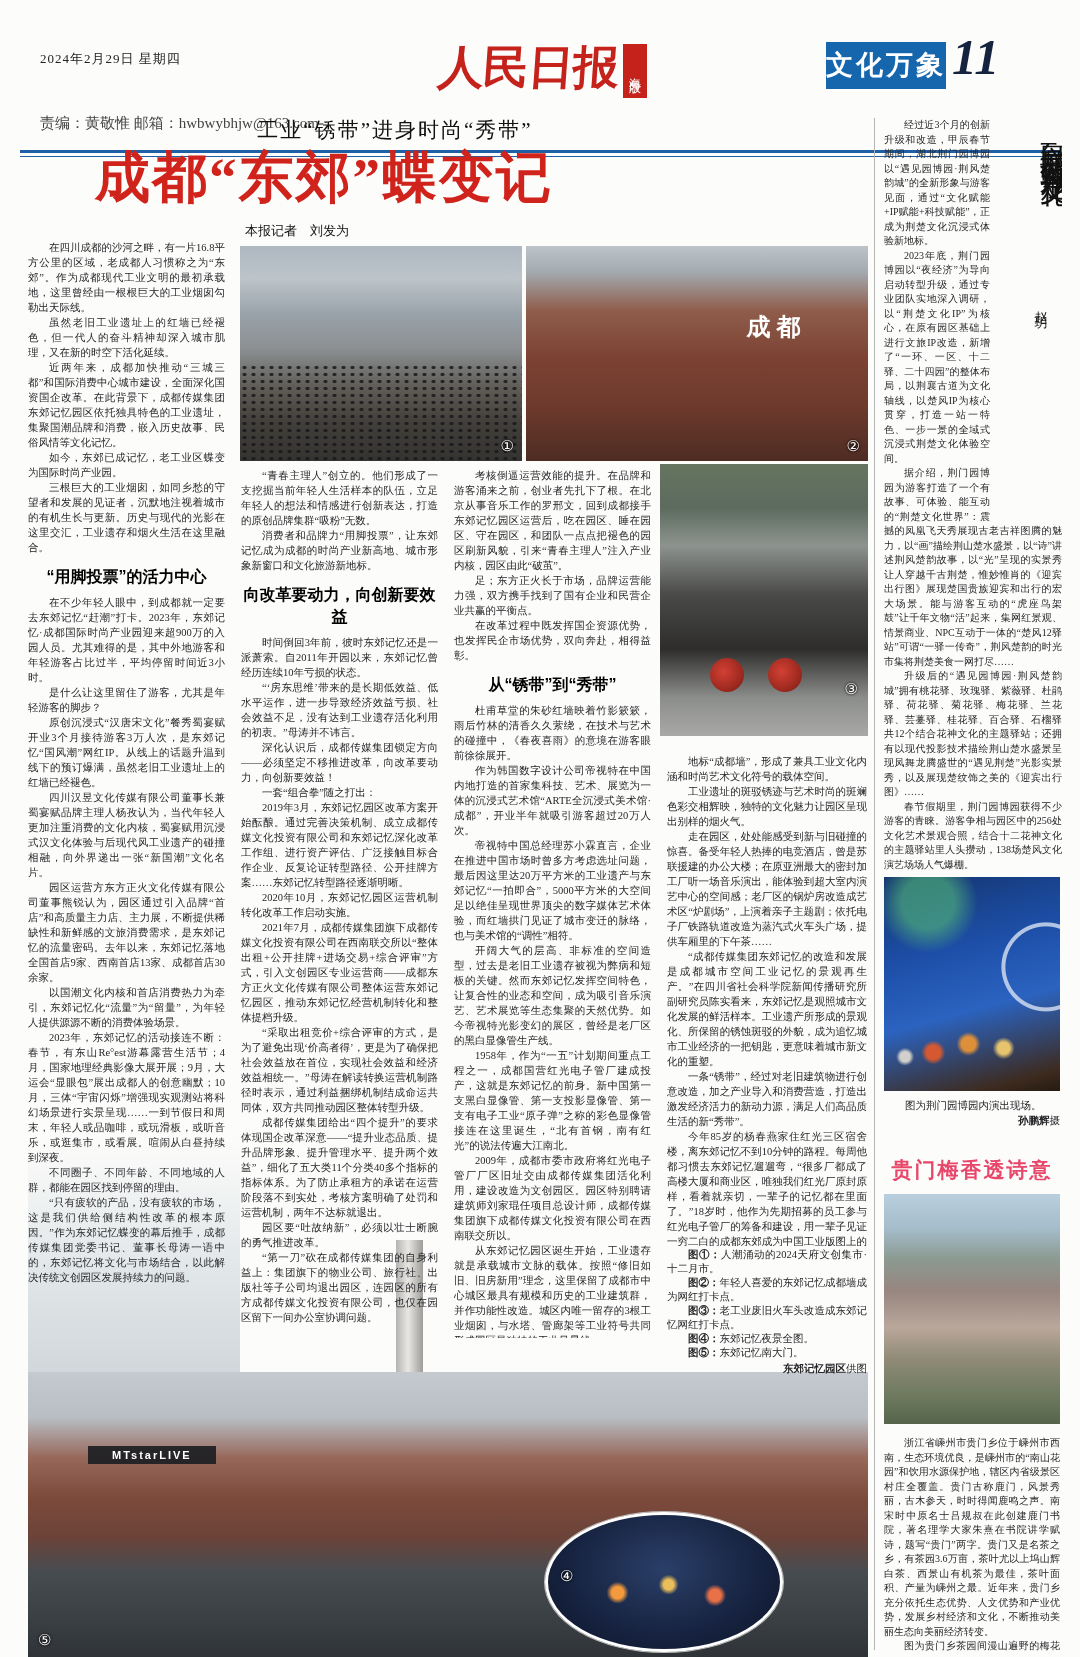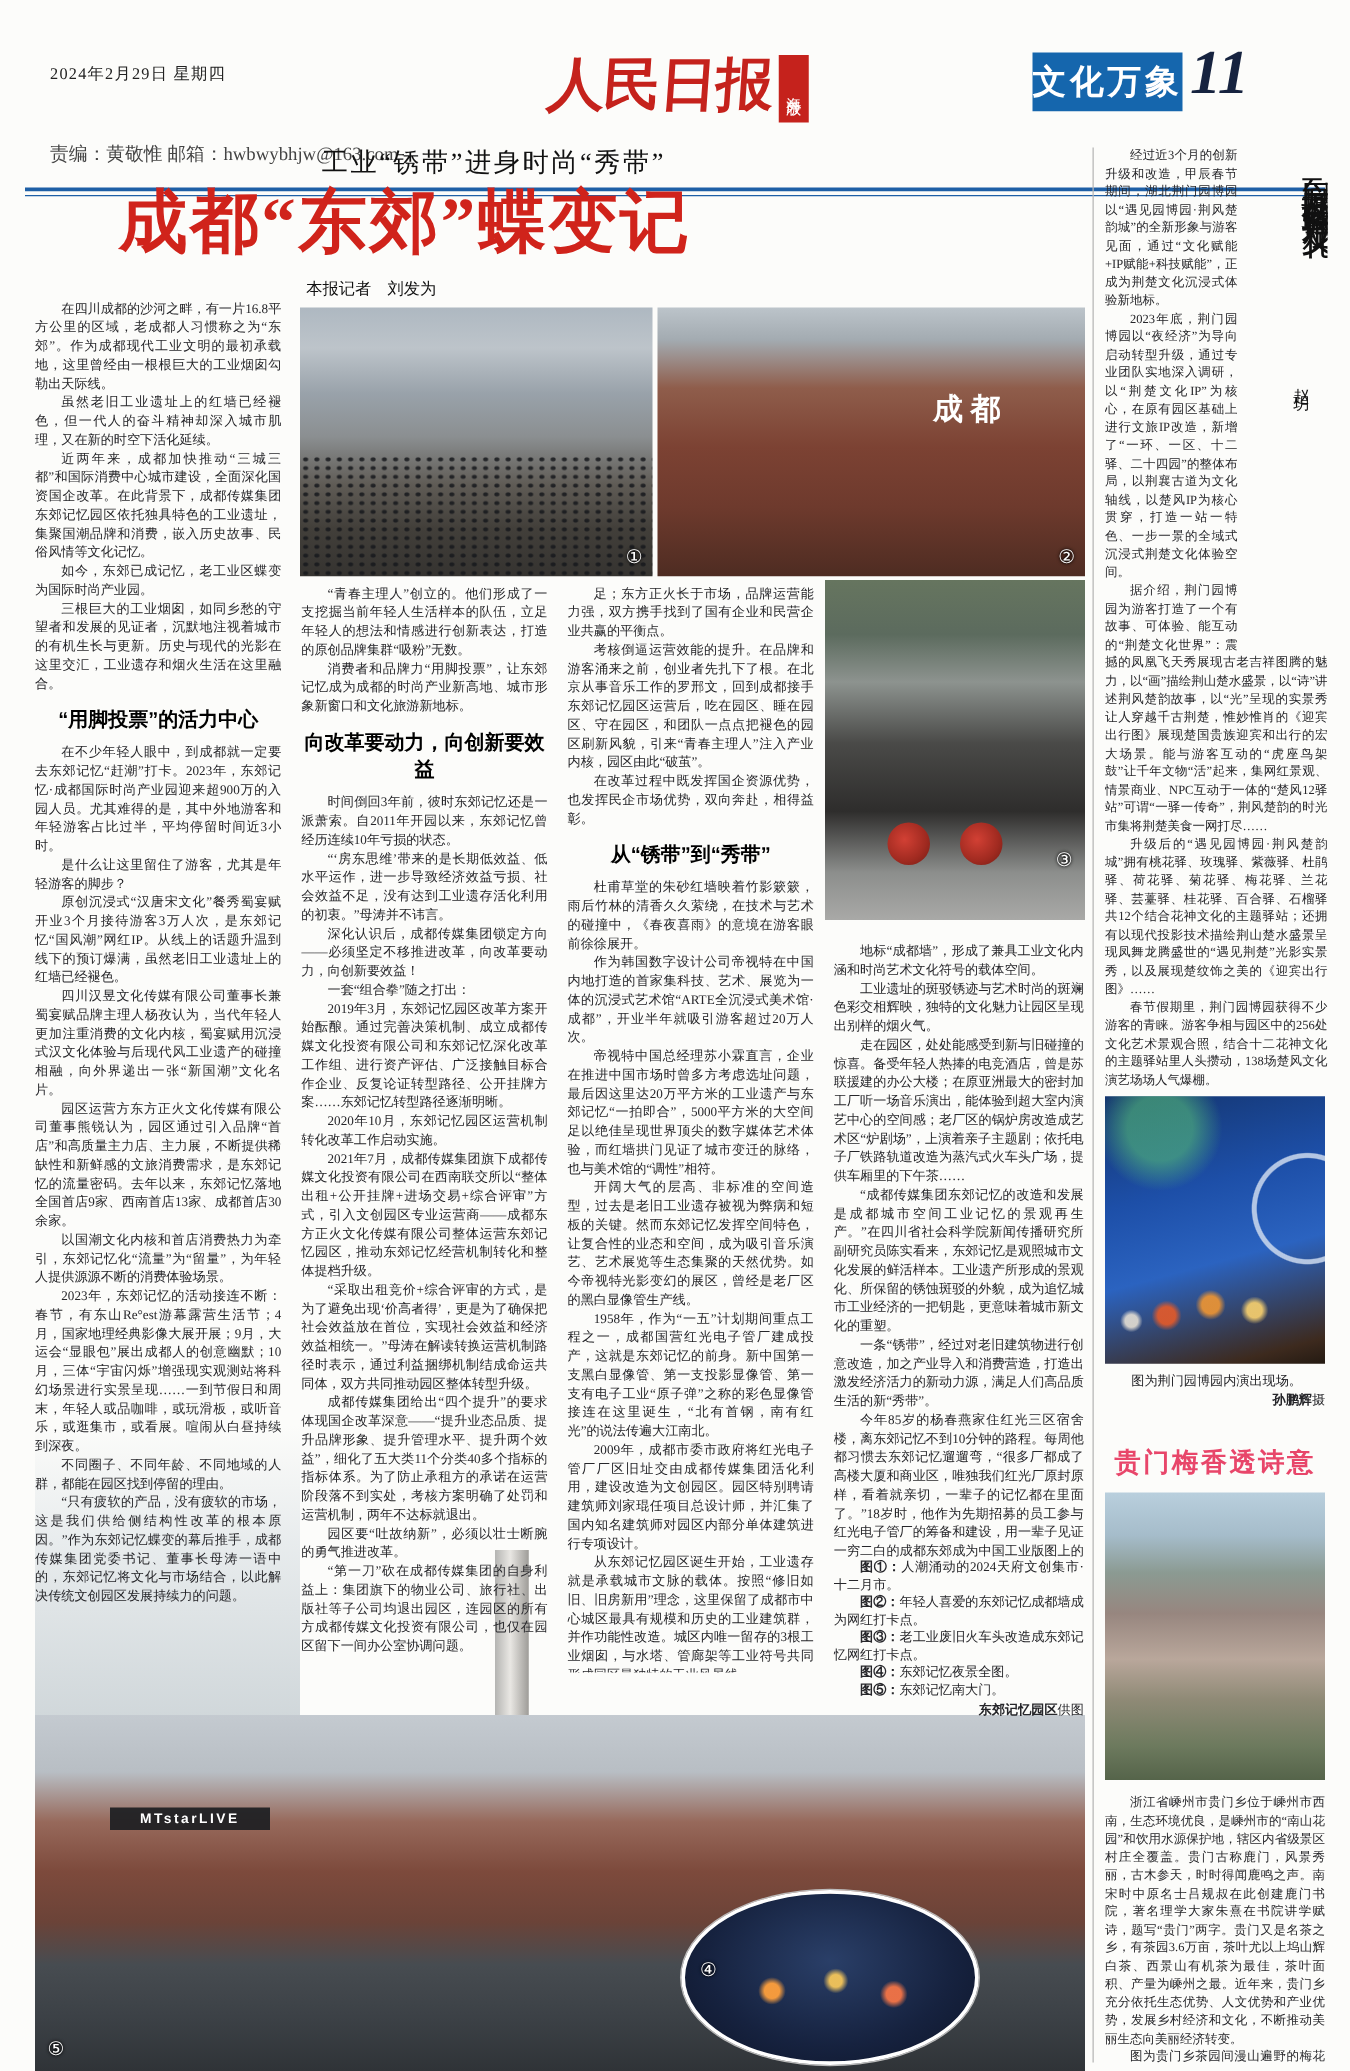--- a/index.html
+++ b/index.html
@@ -175,30 +175,30 @@
       <p>一套“组合拳”随之打出：</p>
       <p>2019年3月，东郊记忆园区改革方案开始酝酿。通过完善决策机制、成立成都传媒文化投资有限公司和东郊记忆深化改革工作组、进行资产评估、广泛接触目标合作企业、反复论证转型路径、公开挂牌方案……东郊记忆转型路径逐渐明晰。</p>
       <p>2020年10月，东郊记忆园区运营机制转化改革工作启动实施。</p>
       <p>2021年7月，成都传媒集团旗下成都传媒文化投资有限公司在西南联交所以“整体出租+公开挂牌+进场交易+综合评审”方式，引入文创园区专业运营商——成都东方正火文化传媒有限公司整体运营东郊记忆园区，推动东郊记忆经营机制转化和整体提档升级。</p>
       <p>“采取出租竞价+综合评审的方式，是为了避免出现‘价高者得’，更是为了确保把社会效益放在首位，实现社会效益和经济效益相统一。”母涛在解读转换运营机制路径时表示，通过利益捆绑机制结成命运共同体，双方共同推动园区整体转型升级。</p>
       <p>成都传媒集团给出“四个提升”的要求体现国企改革深意——“提升业态品质、提升品牌形象、提升管理水平、提升两个效益”，细化了五大类11个分类40多个指标的指标体系。为了防止承租方的承诺在运营阶段落不到实处，考核方案明确了处罚和运营机制，两年不达标就退出。</p>
       <p>园区要“吐故纳新”，必须以壮士断腕的勇气推进改革。</p>
       <p>“第一刀”砍在成都传媒集团的自身利益上：集团旗下的物业公司、旅行社、出版社等子公司均退出园区，连园区的所有方成都传媒文化投资有限公司，也仅在园区留下一间办公室协调问题。</p>
     </div>
   <div class="col" style="left:454px;top:468px;height:870px;">
+      <p>考核倒逼运营效能的提升。在品牌和游客涌来之前，创业者先扎下了根。在北京从事音乐工作的罗邢文，回到成都接手东郊记忆园区运营后，吃在园区、睡在园区、守在园区，和团队一点点把褪色的园区刷新风貌，引来“青春主理人”注入产业内核，园区由此“破茧”。</p>
       <p>足；东方正火长于市场，品牌运营能力强，双方携手找到了国有企业和民营企业共赢的平衡点。</p>
-      <p>考核倒逼运营效能的提升。在品牌和游客涌来之前，创业者先扎下了根。在北京从事音乐工作的罗邢文，回到成都接手东郊记忆园区运营后，吃在园区、睡在园区、守在园区，和团队一点点把褪色的园区刷新风貌，引来“青春主理人”注入产业内核，园区由此“破茧”。</p>
       <p>在改革过程中既发挥国企资源优势，也发挥民企市场优势，双向奔赴，相得益彰。</p>
       <p class="h">从“锈带”到“秀带”</p>
       <p>杜甫草堂的朱砂红墙映着竹影簌簌，雨后竹林的清香久久萦绕，在技术与艺术的碰撞中，《春夜喜雨》的意境在游客眼前徐徐展开。</p>
       <p>作为韩国数字设计公司帝视特在中国内地打造的首家集科技、艺术、展览为一体的沉浸式艺术馆“ARTE全沉浸式美术馆·成都”，开业半年就吸引游客超过20万人次。</p>
       <p>帝视特中国总经理苏小霖直言，企业在推进中国市场时曾多方考虑选址问题，最后因这里达20万平方米的工业遗产与东郊记忆“一拍即合”，5000平方米的大空间足以绝佳呈现世界顶尖的数字媒体艺术体验，而红墙拱门见证了城市变迁的脉络，也与美术馆的“调性”相符。</p>
       <p>开阔大气的层高、非标准的空间造型，过去是老旧工业遗存被视为弊病和短板的关键。然而东郊记忆发挥空间特色，让复合性的业态和空间，成为吸引音乐演艺、艺术展览等生态集聚的天然优势。如今帝视特光影变幻的展区，曾经是老厂区的黑白显像管生产线。</p>
       <p>1958年，作为“一五”计划期间重点工程之一，成都国营红光电子管厂建成投产，这就是东郊记忆的前身。新中国第一支黑白显像管、第一支投影显像管、第一支有电子工业“原子弹”之称的彩色显像管接连在这里诞生，“北有首钢，南有红光”的说法传遍大江南北。</p>
-      <p>2009年，成都市委市政府将红光电子管厂厂区旧址交由成都传媒集团活化利用，建设改造为文创园区。园区特别聘请建筑师刘家琨任项目总设计师，并汇集了国内知名建筑师对园区内部分单体建筑进行专项设计。</p>
+      <p>2009年，成都市委市政府将红光电子管厂厂区旧址交由成都传媒集团活化利用，建设改造为文创园区。园区特别聘请建筑师刘家琨任项目总设计师，成都传媒集团旗下成都传媒文化投资有限公司在西南联交所以。</p>
       <p>从东郊记忆园区诞生开始，工业遗存就是承载城市文脉的载体。按照“修旧如旧、旧房新用”理念，这里保留了成都市中心城区最具有规模和历史的工业建筑群，并作功能性改造。城区内唯一留存的3根工业烟囱，与水塔、管廊架等工业符号共同形成园区最独特的工业风景线。</p>
     </div>
   <div class="col" style="left:667px;top:754px;width:200px;height:492px;">
       <p>地标“成都墙”，形成了兼具工业文化内涵和时尚艺术文化符号的载体空间。</p>
       <p>工业遗址的斑驳锈迹与艺术时尚的斑斓色彩交相辉映，独特的文化魅力让园区呈现出别样的烟火气。</p>
       <p>走在园区，处处能感受到新与旧碰撞的惊喜。备受年轻人热捧的电竞酒店，曾是苏联援建的办公大楼；在原亚洲最大的密封加工厂听一场音乐演出，能体验到超大室内演艺中心的空间感；老厂区的锅炉房改造成艺术区“炉剧场”，上演着亲子主题剧；依托电子厂铁路轨道改造为蒸汽式火车头广场，提供车厢里的下午茶……</p>
       <p>“成都传媒集团东郊记忆的改造和发展是成都城市空间工业记忆的景观再生产。”在四川省社会科学院新闻传播研究所副研究员陈实看来，东郊记忆是观照城市文化发展的鲜活样本。工业遗产所形成的景观化、所保留的锈蚀斑驳的外貌，成为追忆城市工业经济的一把钥匙，更意味着城市新文化的重塑。</p>
       <p>一条“锈带”，经过对老旧建筑物进行创意改造，加之产业导入和消费营造，打造出激发经济活力的新动力源，满足人们高品质生活的新“秀带”。</p>
       <p>今年85岁的杨春燕家住红光三区宿舍楼，离东郊记忆不到10分钟的路程。每周他都习惯去东郊记忆遛遛弯，“很多厂都成了高楼大厦和商业区，唯独我们红光厂原封原样，看着就亲切，一辈子的记忆都在里面了。”18岁时，他作为先期招募的员工参与红光电子管厂的筹备和建设，用一辈子见证一穷二白的成都东郊成为中国工业版图上的一颗明珠。</p>
     </div>

